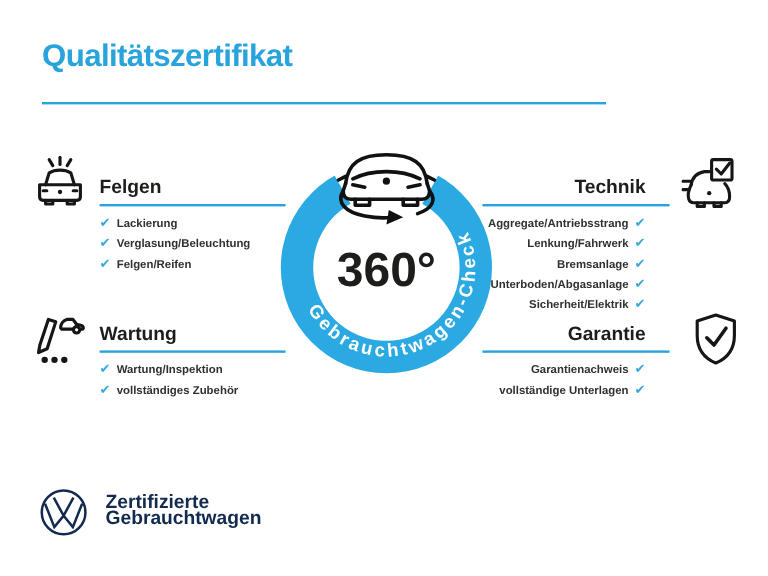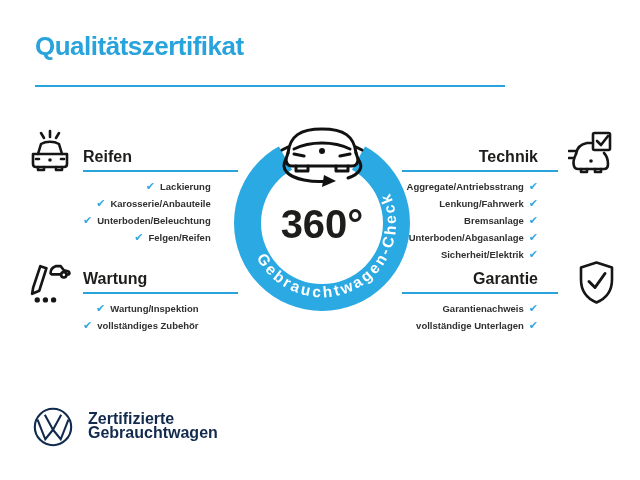--- a/index.html
+++ b/index.html
@@ -6,21 +6,21 @@
   body{width:640px;height:480px;font-family:"Liberation Sans","DejaVu Sans",sans-serif;}
   .stage{position:relative;width:620px;height:480px;background:#fff;overflow:hidden;}
 
   .page-title{position:absolute;left:35px;top:31px;font-size:26px;font-weight:bold;
               letter-spacing:-0.5px;color:var(--accent);margin:0;}
   .title-rule{position:absolute;left:35px;top:85px;width:470px;height:2px;background:var(--accent);}
 
   .sec-head{position:absolute;font-size:16px;font-weight:bold;color:var(--ink);white-space:nowrap;}
   .sec-rule{position:absolute;height:2px;background:var(--accent);}
   .list{position:absolute;margin:0;padding:0;list-style:none;font-size:9.5px;font-weight:bold;
-        color:var(--listtext);white-space:nowrap;text-align:right;}
+        color:var(--listtext);white-space:nowrap;}
   .list li{height:17px;line-height:17px;}
   .list.right{text-align:right;}
   .chk{color:var(--check);font-size:11px;}
   .list.left .chk{margin-right:5px;}
   .list.right .chk{margin-left:5px;}
 
   .head-optik{left:83px;top:148px;}
   .rule-optik{left:83px;top:170px;width:155px;}
   .list-optik{left:83px;top:178px;}
 
@@ -104,26 +104,25 @@
     <circle cx="27" cy="41" r="2.6" fill="currentColor"></circle>
   </svg>
 
   <svg class="qicon icon-garantie" viewBox="0 0 37 44">
     <g stroke="currentColor" fill="none" stroke-linecap="round" stroke-linejoin="round">
       <path stroke-width="2.6" d="M18.5 2 L34 7 V19 C34 30 28 38 18.5 42 C9 38 3 30 3 19 V7 Z"></path>
       <path stroke-width="3" d="M11 21 L17 27 L27 13"></path>
     </g>
   </svg>
 
-  <div class="sec-head head-optik">Reifen</div>
+  <div class="sec-head head-optik">Felgen</div>
   <div class="sec-rule rule-optik"></div>
   <ul class="list left list-optik">
     <li><span class="chk">✔</span><span>Lackierung</span></li>
-    <li><span class="chk">✔</span><span>Karosserie/Anbauteile</span></li>
-    <li><span class="chk">✔</span><span>Unterboden/Beleuchtung</span></li>
+    <li><span class="chk">✔</span><span>Verglasung/Beleuchtung</span></li>
     <li><span class="chk">✔</span><span>Felgen/Reifen</span></li>
   </ul>
 
   <div class="sec-head head-technik">Technik</div>
   <div class="sec-rule rule-technik"></div>
   <ul class="list right list-technik">
     <li><span>Aggregate/Antriebsstrang</span><span class="chk">✔</span></li>
     <li><span>Lenkung/Fahrwerk</span><span class="chk">✔</span></li>
     <li><span>Bremsanlage</span><span class="chk">✔</span></li>
     <li><span>Unterboden/Abgasanlage</span><span class="chk">✔</span></li>

